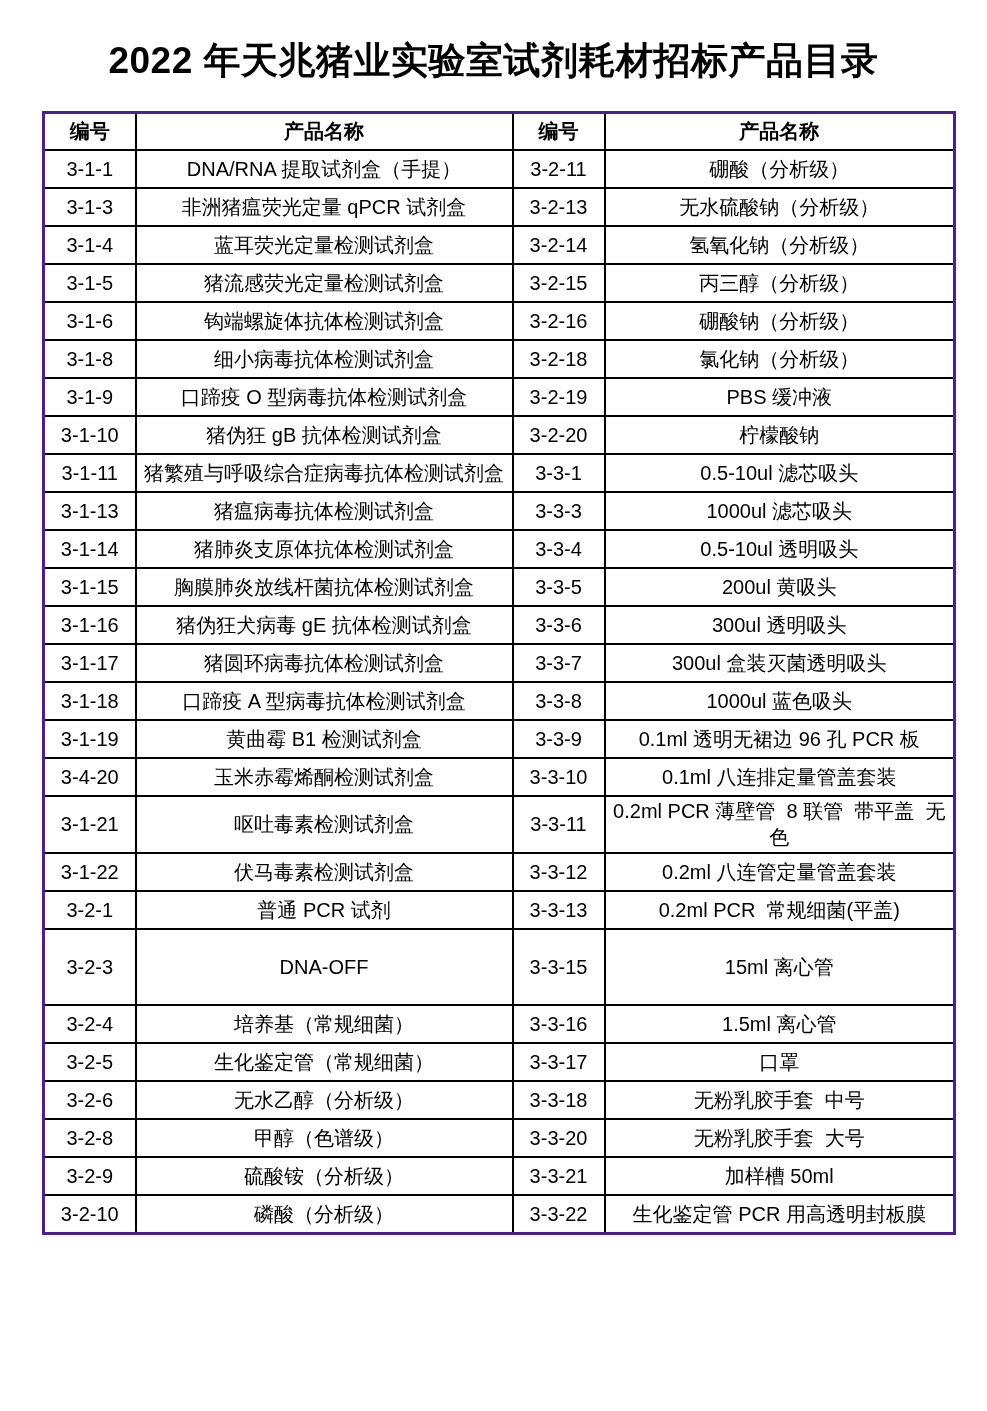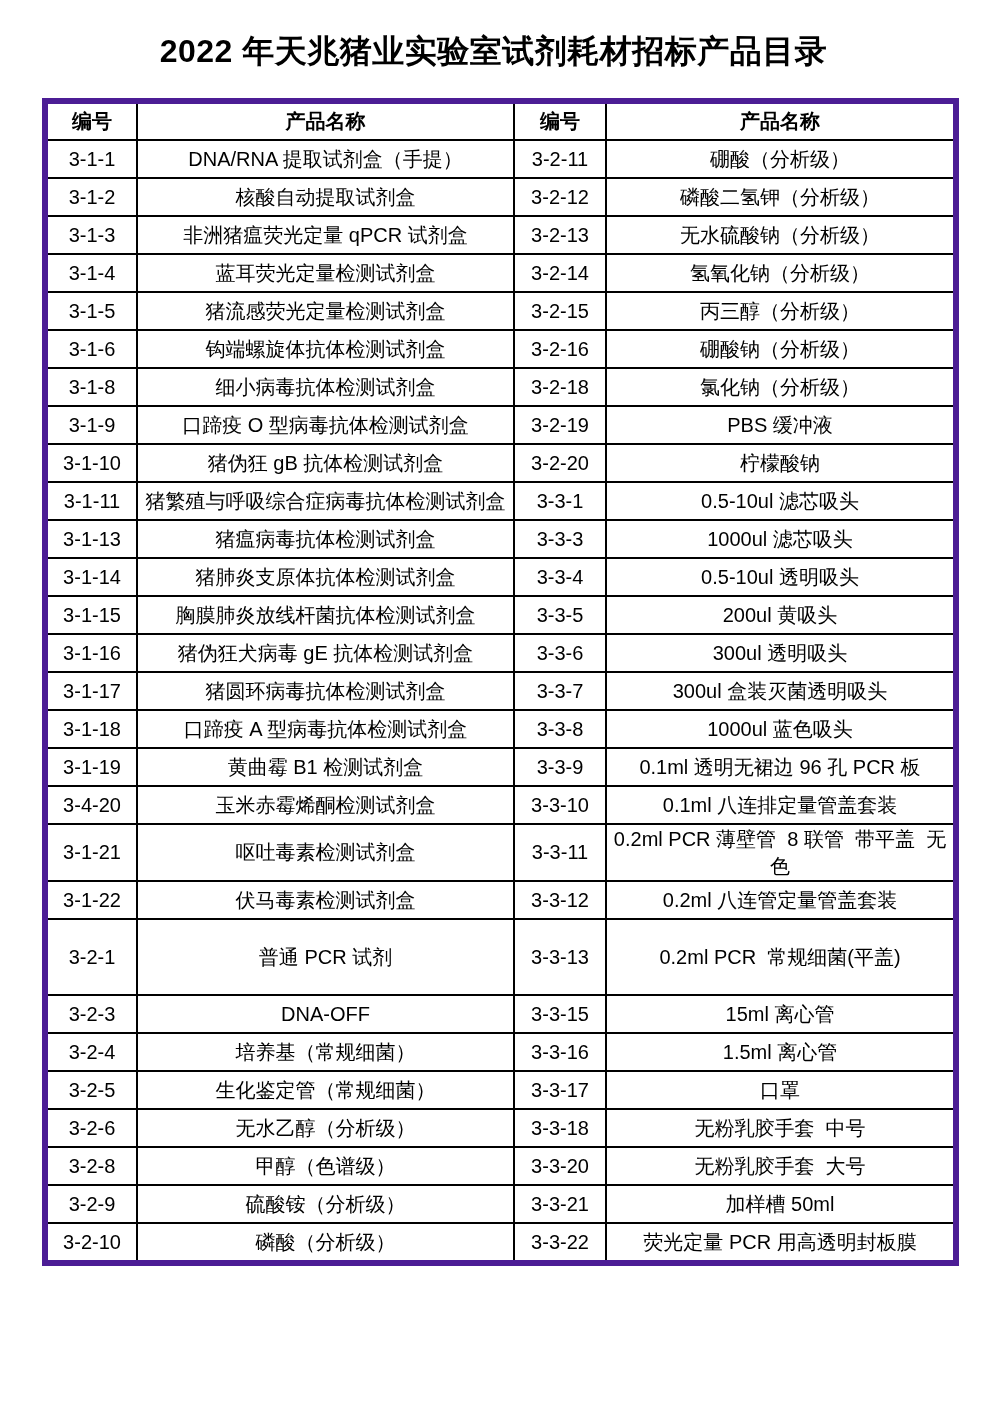--- a/index.html
+++ b/index.html
@@ -13,34 +13,34 @@
     color: #000000;
   }
   .page {
     width: 987px;
     height: 1411px;
     background: #ffffff;
     position: relative;
     overflow: hidden;
   }
   .doc-title {
-    margin: 10px;
+    margin: 16px;
     padding-top: 20px;
     text-align: center;
-    font-size: 32px;
+    font-size: 37px;
     font-weight: bold;
     letter-spacing: 0.5px;
     line-height: 1.35;
   }
   table.catalog {
     border-collapse: collapse;
     table-layout: fixed;
     margin: 25px 0 0 42px;
     width: 911px;
-    border: 6px solid #4c1d95;
+    border: 3px solid #4c1d95;
   }
   col.c-num   { width: 92px; }
   col.c-name  { width: 377px; }
   col.c-num2  { width: 92px; }
   col.c-name2 { width: 350px; }
   th, td {
     border: 2px solid #000000;
     text-align: center;
     vertical-align: middle;
     padding: 1px 3px;
@@ -82,26 +82,20 @@
       </tr>
     </thead>
     <tbody>
         <tr>
     <td class="num-cell">3-1-1</td>
     <td class="name-cell">DNA/RNA 提取试剂盒（手提）</td>
     <td class="num-cell">3-2-11</td>
     <td class="name-cell">硼酸（分析级）</td>
   </tr>
         <tr>
-    <td class="num-cell">3-1-2</td>
-    <td class="name-cell">核酸自动提取试剂盒</td>
-    <td class="num-cell">3-2-12</td>
-    <td class="name-cell">磷酸二氢钾（分析级）</td>
-  </tr>
-        <tr>
     <td class="num-cell">3-1-3</td>
     <td class="name-cell">非洲猪瘟荧光定量 qPCR 试剂盒</td>
     <td class="num-cell">3-2-13</td>
     <td class="name-cell">无水硫酸钠（分析级）</td>
   </tr>
         <tr>
     <td class="num-cell">3-1-4</td>
     <td class="name-cell">蓝耳荧光定量检测试剂盒</td>
     <td class="num-cell">3-2-14</td>
     <td class="name-cell">氢氧化钠（分析级）</td>
@@ -241,17 +235,17 @@
         <tr>
     <td class="num-cell">3-2-9</td>
     <td class="name-cell">硫酸铵（分析级）</td>
     <td class="num-cell">3-3-21</td>
     <td class="name-cell">加样槽 50ml</td>
   </tr>
         <tr>
     <td class="num-cell">3-2-10</td>
     <td class="name-cell">磷酸（分析级）</td>
     <td class="num-cell">3-3-22</td>
-    <td class="name-cell">荧光定量 PCR 用高透明封板膜</td>
+    <td class="name-cell">生化鉴定管 PCR 用高透明封板膜</td>
   </tr>
       </tbody>
   </table>
 </div>
 
 </body></html>

